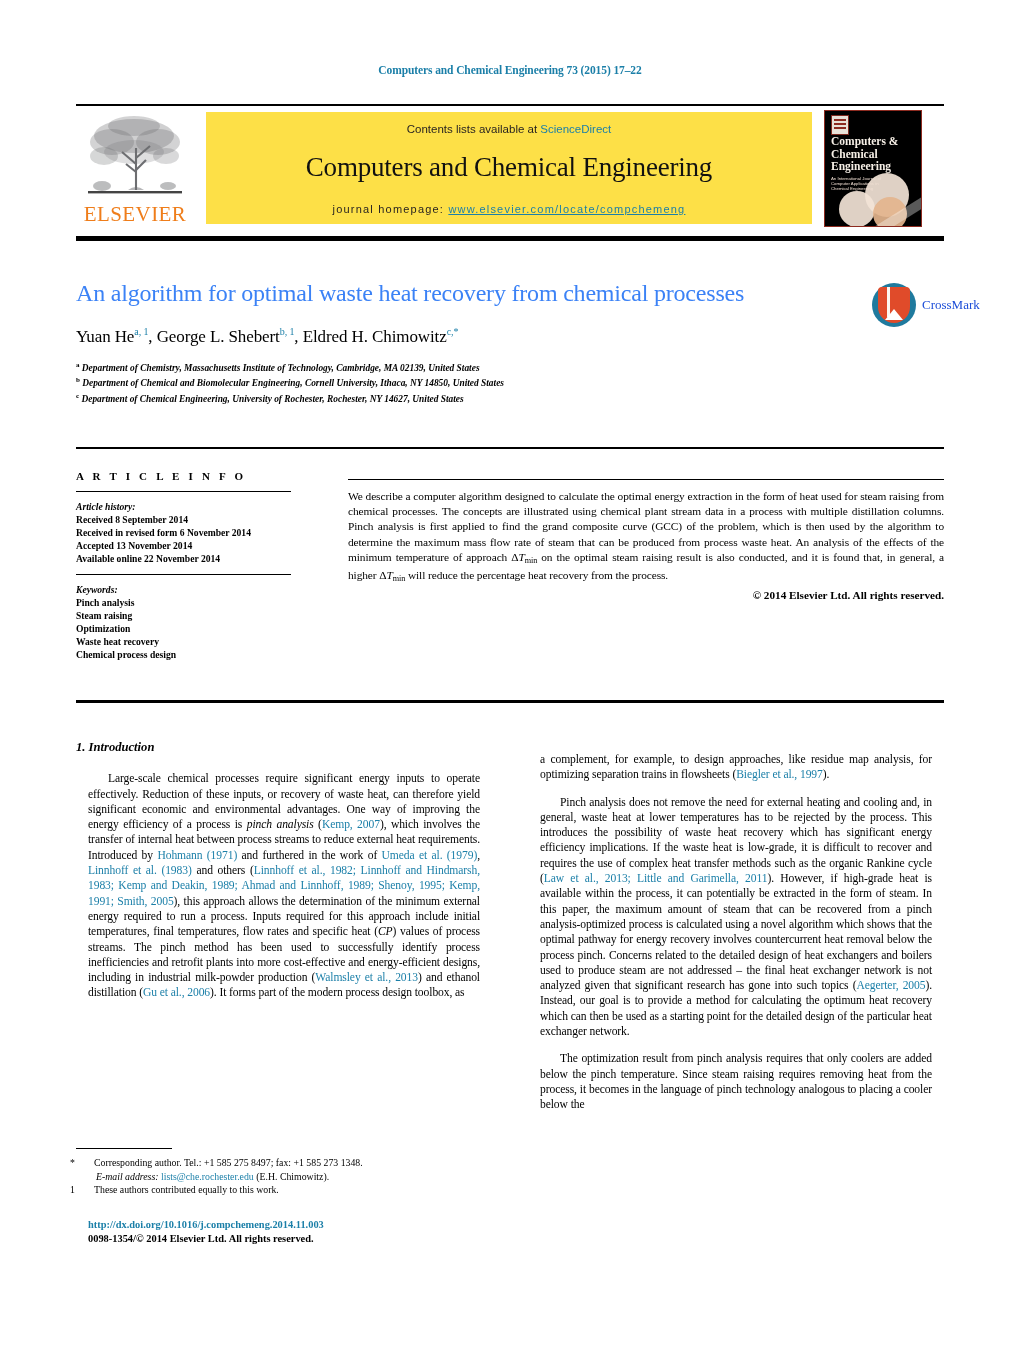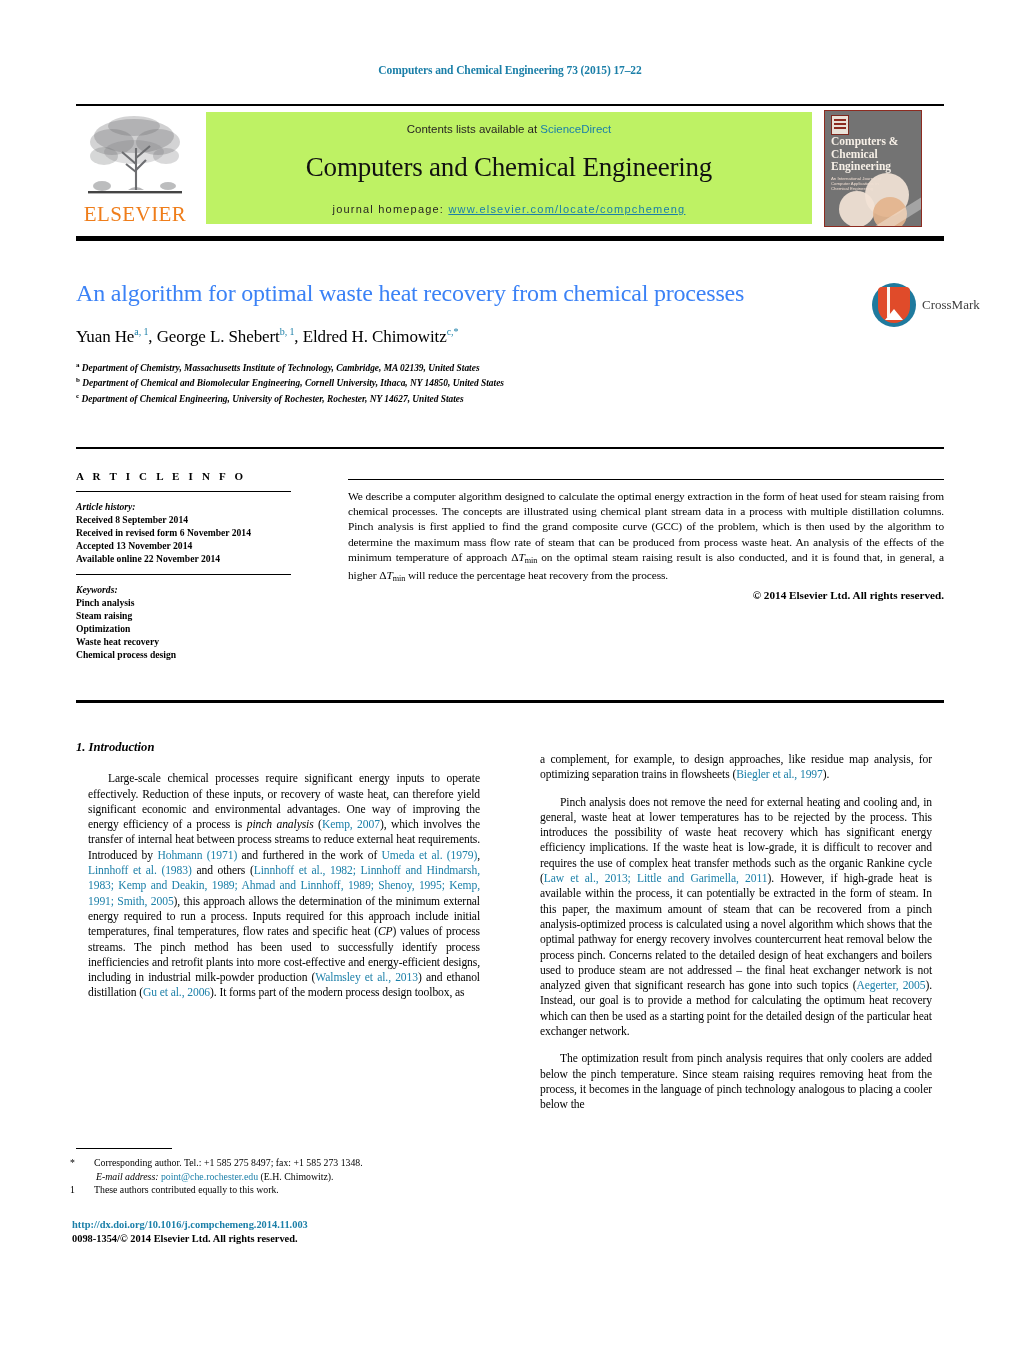--- a/index.html
+++ b/index.html
@@ -78,21 +78,21 @@
     letter-spacing: 0.4px;
     color: #ef7d1a;
     font-weight: normal;
   }
   .hdr-grey {
     position: absolute;
     left: 130px;
     top: 2px;
     width: 606px;
     height: 112px;
-    background: #bef264;
+    background: #fde047;
     text-align: center;
   }
   .contents-line {
     font-family: "Liberation Sans", sans-serif;
     font-size: 11.5px;
     color: #231f20;
     padding-top: 11px;
   }
   .journal-title {
     font-family: "Liberation Serif", serif;
@@ -109,21 +109,21 @@
     letter-spacing: 1.2px;
   }
   .homepage-line .link { letter-spacing: 1.2px; text-decoration: underline; }
 
   .cover-thumb {
     position: absolute;
     left: 748px;
     top: 0px;
     width: 96px;
     height: 115px;
-    background: #737373;
+    background: #000000;
     border: 1px solid #8d2b20;
     overflow: hidden;
   }
   .cover-badge {
     position: absolute;
     left: 6px; top: 4px;
     width: 16px; height: 18px;
     background: #e9e2d8;
     border: 1px solid #7d2a1f;
   }
@@ -249,21 +249,21 @@
     border-left: 9px solid transparent;
     border-right: 9px solid transparent;
     border-bottom: 11px solid #ffffff;
   }
   .cm-label {
     position: absolute;
     left: 50px;
     top: 14px;
     font-family: "Liberation Serif", serif;
     font-size: 13px;
-    color: #404040;
+    color: #1d4ed8;
   }
 
   
   .rule-info-top {
     position: absolute;
     left: 76px; right: 76px;
     top: 447px;
     height: 1.5px;
     background: #000;
   }
@@ -370,21 +370,21 @@
     width: 420px;
     font-family: "Liberation Serif", serif;
     font-size: 9.8px;
     line-height: 13.6px;
   }
   .fn-row { padding-left: 18px; text-indent: -12px; }
   .fn-row .mark { display: inline-block; width: 12px; }
   .fn-indent { padding-left: 20px; text-indent: 0; }
   .doi-block {
     position: absolute;
-    left: 72px;
+    left: 88px;
     top: 1218px;
     width: 440px;
     font-family: "Liberation Serif", serif;
     font-size: 10.4px;
     line-height: 14px;
     font-weight: bold;
   }
   .doi-block .doi { color: #1b7fa8; font-weight: bold; }
   .doi-block .issn { color: #000; font-weight: bold; }
 </style>
@@ -510,21 +510,21 @@
     <p>The optimization result from pinch analysis requires that only coolers are added below the pinch temperature. Since steam raising requires removing heat from the process, it becomes in the language of pinch technology analogous to placing a cooler below the</p>
   </div>
 
   <div class="footnote-rule"></div>
   <div class="footnotes">
     <div class="fn-row">
       <span class="mark">*</span><span>Corresponding author. Tel.: +1 585 275 8497; fax: +1 585 273 1348.</span>
     </div>
     <div class="fn-row fn-indent">
       <span class="ital">E-mail address:</span>
-      <span class="link">point@che.rochester.edu</span>
+      <span class="link">lists@che.rochester.edu</span>
       <span>(E.H. Chimowitz).</span>
     </div>
     <div class="fn-row">
       <span class="mark">1</span><span>These authors contributed equally to this work.</span>
     </div>
   </div>
 
   <div class="doi-block">
     <div class="doi link">http://dx.doi.org/10.1016/j.compchemeng.2014.11.003</div>
     <div class="issn">0098-1354/© 2014 Elsevier Ltd. All rights reserved.</div>

